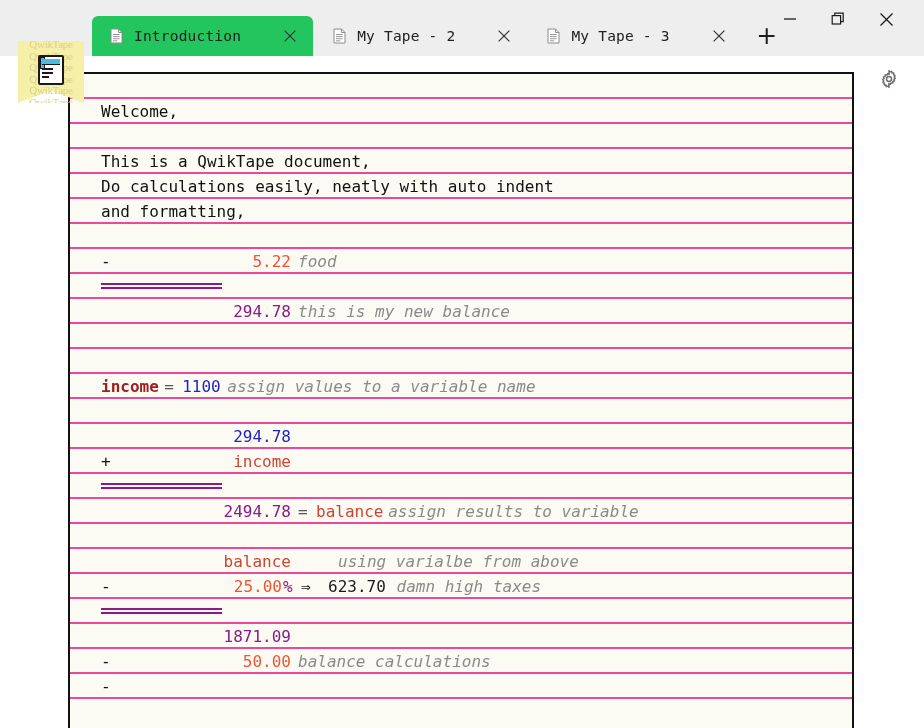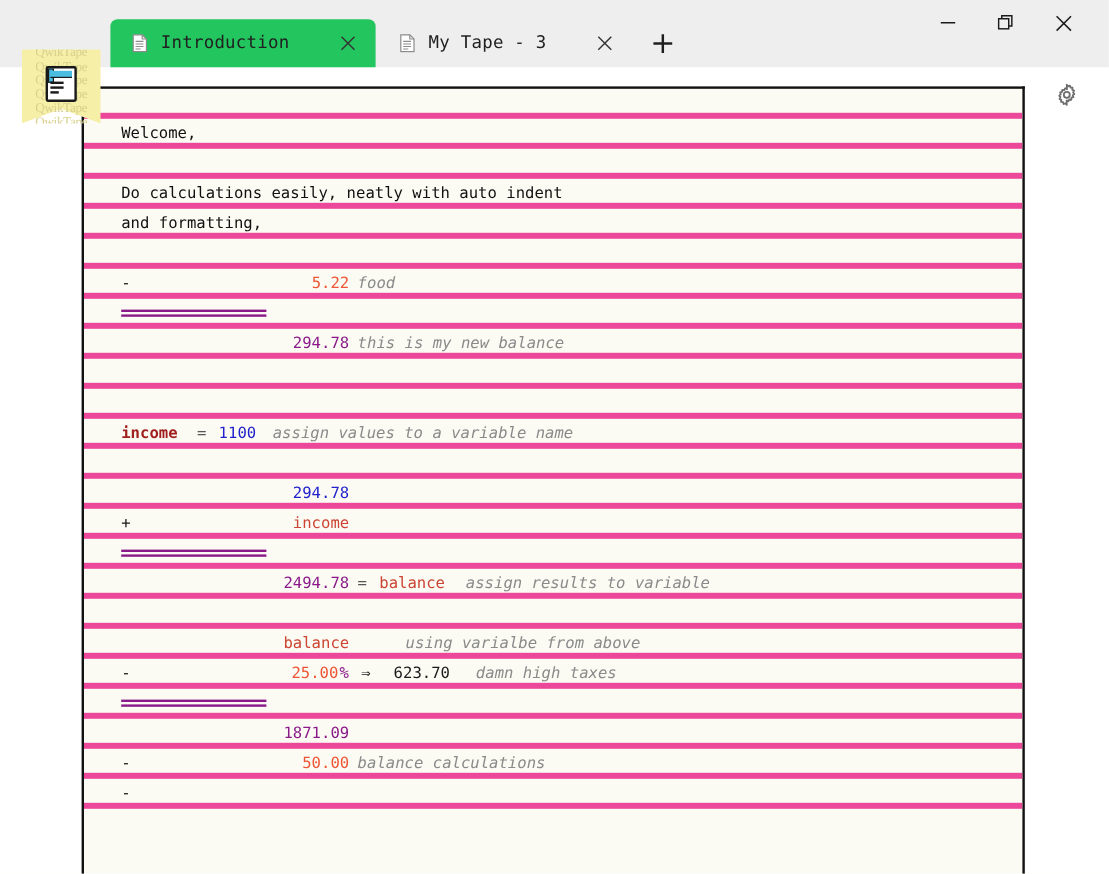--- a/index.html
+++ b/index.html
@@ -146,24 +146,24 @@
     width: 786px; height: 656px;
     background: #fbfbf4;
     border-left: 2px solid #111111;
     border-right: 2px solid #111111;
     border-top: 2px solid #111111;
     overflow: hidden;
   }
   .line {
     position: relative;
     height: 25px;
-    border-bottom: 5px solid #ec4899;
+    border-bottom: 2px solid #ec4899;
     white-space: pre;
     font-family: "DejaVu Sans Mono", "Liberation Mono", monospace;
-    font-size: 13px;
+    font-size: 16px;
     line-height: 25px;
   }
   .line .cell {
     position: absolute;
     top: 0;
     line-height: 25px;
     white-space: pre;
   }
 
   
@@ -239,20 +239,39 @@
         <span class="doc-ico">
           <svg width="13" height="16" viewBox="0 0 13 16" aria-hidden="true">
             <path d="M1 1h7.5L12 4.5V15H1z" fill="#fff" stroke="#8c8c8c" stroke-width="1"></path>
             <path d="M8.5 1v3.5H12" fill="none" stroke="#8c8c8c" stroke-width="1"></path>
             <line x1="3" y1="6.5" x2="9.6" y2="6.5" stroke="#8c8c8c" stroke-width="0.9"></line>
             <line x1="3" y1="8.6" x2="9.6" y2="8.6" stroke="#8c8c8c" stroke-width="0.9"></line>
             <line x1="3" y1="10.7" x2="9.6" y2="10.7" stroke="#8c8c8c" stroke-width="0.9"></line>
             <line x1="3" y1="12.8" x2="7.2" y2="12.8" stroke="#8c8c8c" stroke-width="0.9"></line>
           </svg>
         </span>
+        <span class="tab-label">My Tape - 2</span>
+        <span class="tab-close">
+          <svg width="14" height="14" viewBox="0 0 14 14" aria-hidden="true">
+            <line x1="1.6" y1="1.6" x2="12.4" y2="12.4" stroke="#333" stroke-width="1.2"></line>
+            <line x1="12.4" y1="1.6" x2="1.6" y2="12.4" stroke="#333" stroke-width="1.2"></line>
+          </svg>
+        </span>
+      </div>
+      <div class="tab">
+        <span class="doc-ico">
+          <svg width="13" height="16" viewBox="0 0 13 16" aria-hidden="true">
+            <path d="M1 1h7.5L12 4.5V15H1z" fill="#fff" stroke="#8c8c8c" stroke-width="1"></path>
+            <path d="M8.5 1v3.5H12" fill="none" stroke="#8c8c8c" stroke-width="1"></path>
+            <line x1="3" y1="6.5" x2="9.6" y2="6.5" stroke="#8c8c8c" stroke-width="0.9"></line>
+            <line x1="3" y1="8.6" x2="9.6" y2="8.6" stroke="#8c8c8c" stroke-width="0.9"></line>
+            <line x1="3" y1="10.7" x2="9.6" y2="10.7" stroke="#8c8c8c" stroke-width="0.9"></line>
+            <line x1="3" y1="12.8" x2="7.2" y2="12.8" stroke="#8c8c8c" stroke-width="0.9"></line>
+          </svg>
+        </span>
         <span class="tab-label">My Tape - 3</span>
         <span class="tab-close">
           <svg width="14" height="14" viewBox="0 0 14 14" aria-hidden="true">
             <line x1="1.6" y1="1.6" x2="12.4" y2="12.4" stroke="#333" stroke-width="1.2"></line>
             <line x1="12.4" y1="1.6" x2="1.6" y2="12.4" stroke="#333" stroke-width="1.2"></line>
           </svg>
         </span>
       </div>
       <div id="newtab">+</div>
     </div>
@@ -282,20 +301,21 @@
   <svg width="20" height="20" viewBox="0 0 20 20" aria-hidden="true">
     <path d="M10 1.6l1.05 1.3 1.6-.55.45 1.63 1.68.12-.2 1.68 1.5.78-.83 1.47 1.05 1.32-1.32 1.05.55 1.6-1.63.45-.12 1.68-1.68-.2-.78 1.5-1.47-.83L10 18.4l-1.05-1.3-1.6.55-.45-1.63-1.68-.12.2-1.68-1.5-.78.83-1.47L3.7 10.65l1.32-1.05-.55-1.6 1.63-.45.12-1.68 1.68.2.78-1.5 1.47.83z" fill="none" stroke="#6e6e6e" stroke-width="1.5" stroke-linejoin="round"></path>
     <circle cx="10" cy="10" r="2.5" fill="none" stroke="#6e6e6e" stroke-width="1.5"></circle>
   </svg>
 </div>
 
 <div id="doc">
     <div class="line"></div>
     <div class="line"><span class="cell c-text t-plain">Welcome,</span></div>
     <div class="line"></div>
+    <div class="line"><span class="cell c-text t-plain">This is a QwikTape document,</span></div>
     <div class="line"><span class="cell c-text t-plain">Do calculations easily, neatly with auto indent</span></div>
     <div class="line"><span class="cell c-text t-plain">and formatting,</span></div>
     <div class="line"></div>
     <div class="line"><span class="cell c-op t-plain">-</span><span class="cell c-num t-orange">5.22</span><span class="cell c-after t-comment">food</span></div>
     <div class="line"><div class="rule"></div></div>
     <div class="line"><span class="cell c-num t-purple">294.78</span><span class="cell c-after t-comment">this is my new balance</span></div>
     <div class="line"></div>
     <div class="line"></div>
     <div class="line"><span class="cell t-varbold" style="left: 31px;">income</span><span class="cell t-eq" style="left: 94.14px;">=</span><span class="cell t-blue" style="left: 112.18px;">1100</span><span class="cell t-comment" style="left: 157.28px;">assign values to a variable name</span></div>
     <div class="line"></div>

